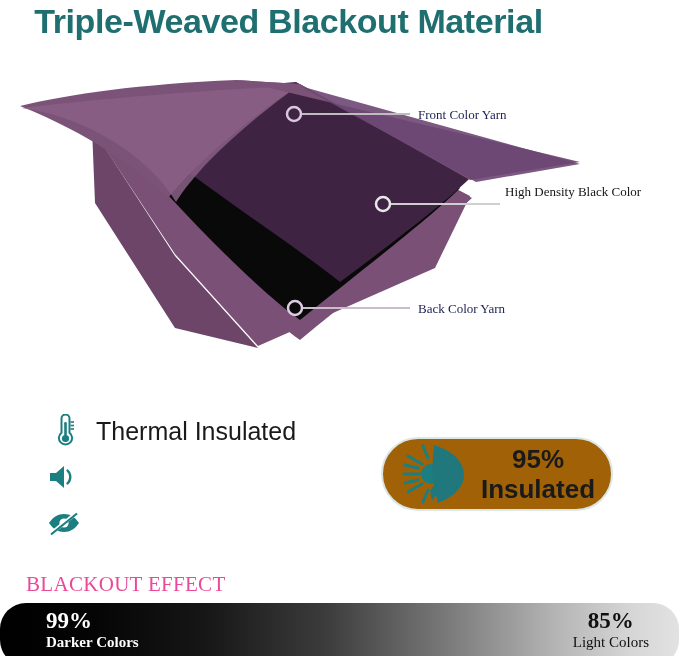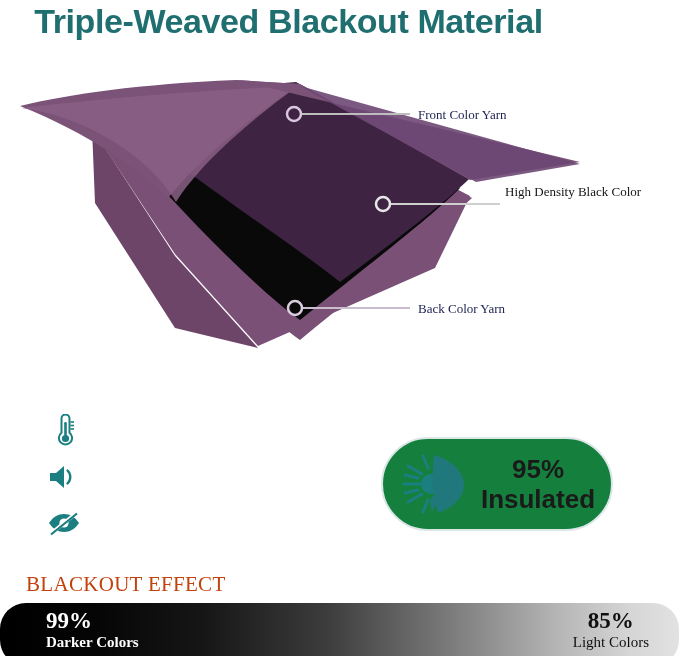--- a/index.html
+++ b/index.html
@@ -83,24 +83,24 @@
     margin-left: 12px;
     white-space: nowrap;
   }
 
   
   .badge {
     position: absolute;
     left: 381px;
     top: 437px;
     width: 232px;
-    height: 94px;
+    height: 74px;
     border: 2px solid #dbe7e7;
     border-radius: 47px;
-    background: #15803d;
+    background: #a16207;
     display: flex;
     align-items: center;
     box-sizing: border-box;
   }
   .badge-icon {
     width: 78px;
     height: 70px;
     flex: 0 0 78px;
     margin-left: 12px;
     display: flex;
@@ -118,21 +118,21 @@
     padding-right: 8px;
   }
 
   
   .effect-title {
     position: absolute;
     left: 26px;
     top: 572px;
     font-family: "Liberation Serif", serif;
     font-size: 21px;
-    color: #c2410c;
+    color: #ec4899;
     letter-spacing: 0.3px;
   }
   .effect-bar {
     position: absolute;
     left: 0;
     top: 603px;
     width: 679px;
     height: 63px;
     border-radius: 26px;
     background: linear-gradient(to right,
@@ -234,20 +234,21 @@
     <span class="feature-icon">
       <svg width="30" height="34" viewBox="0 0 30 34" xmlns="http://www.w3.org/2000/svg">
         <path d="M12.5 4.5a4 4 0 0 1 8 0v14.2a6.6 6.6 0 1 1-8 0z" fill="none" stroke="#1b7e80" stroke-width="2"></path>
         <circle cx="16.5" cy="24.5" r="3.6" fill="#1b7e80"></circle>
         <rect x="15.2" y="8" width="2.6" height="14" rx="1.3" fill="#1b7e80"></rect>
         <line x1="21.5" y1="8" x2="25" y2="8" stroke="#1b7e80" stroke-width="1.6"></line>
         <line x1="21.5" y1="11.5" x2="25" y2="11.5" stroke="#1b7e80" stroke-width="1.6"></line>
         <line x1="21.5" y1="15" x2="25" y2="15" stroke="#1b7e80" stroke-width="1.6"></line>
       </svg>
     </span>
+    <span class="feature-label">Thermal Insulated</span>
   </div>
 
   <div class="feature-row">
     <span class="feature-icon">
       <svg width="34" height="30" viewBox="0 0 34 30" xmlns="http://www.w3.org/2000/svg">
         <path d="M3 11h6l8-7v22l-8-7H3z" fill="#1b7e80"></path>
         <path d="M20.5 8.5a9 9 0 0 1 0 13" fill="none" stroke="#1b7e80" stroke-width="2.4" stroke-linecap="round"></path>
       </svg>
     </span>
   </div>

